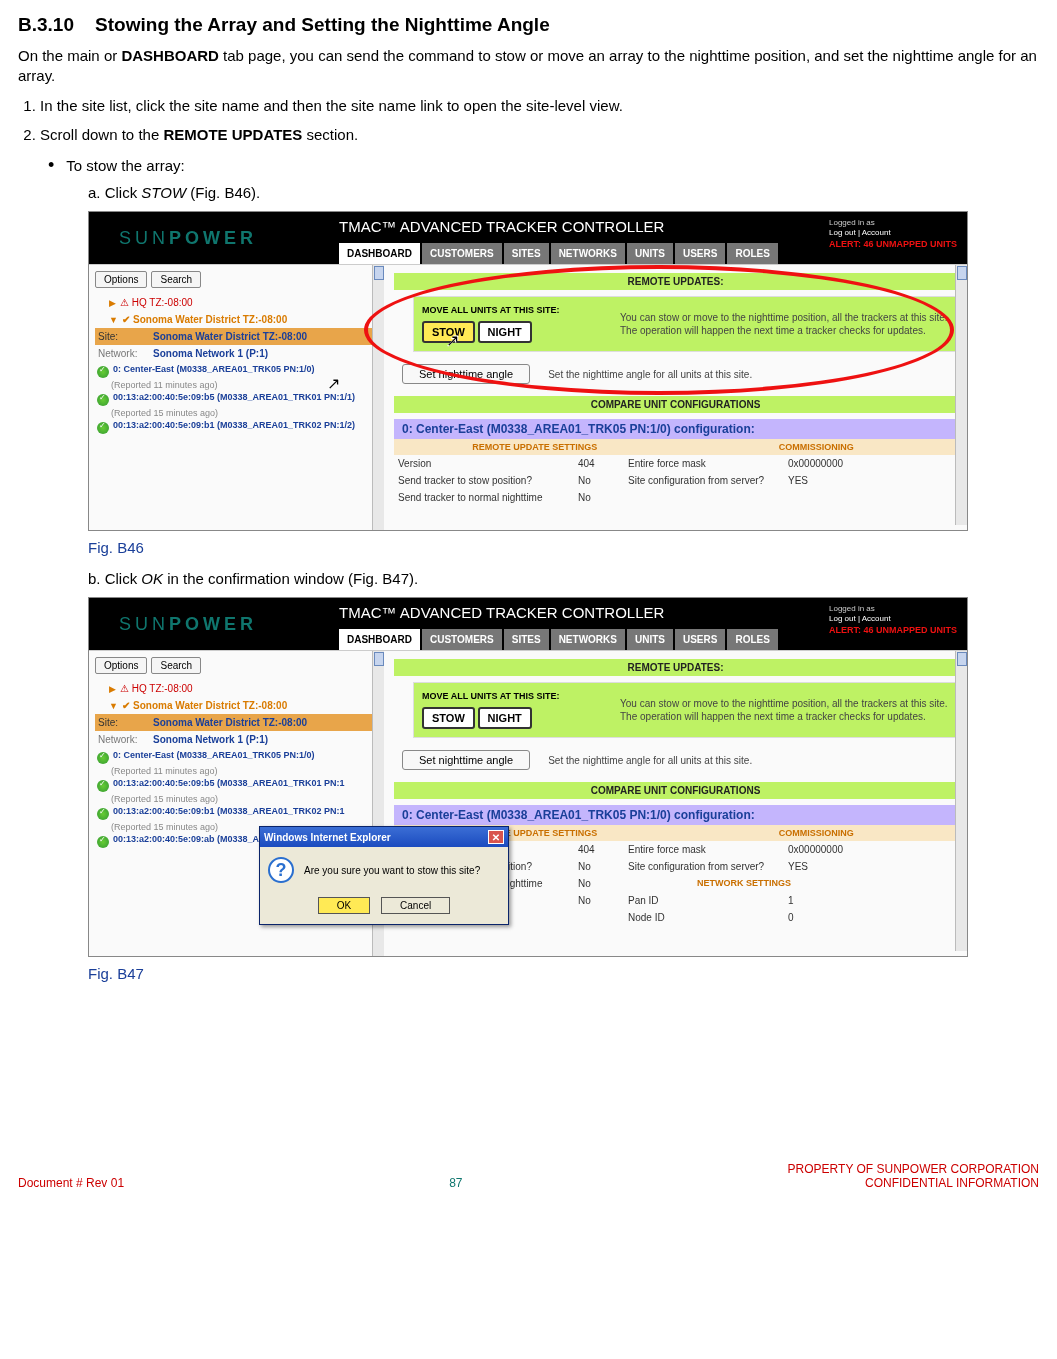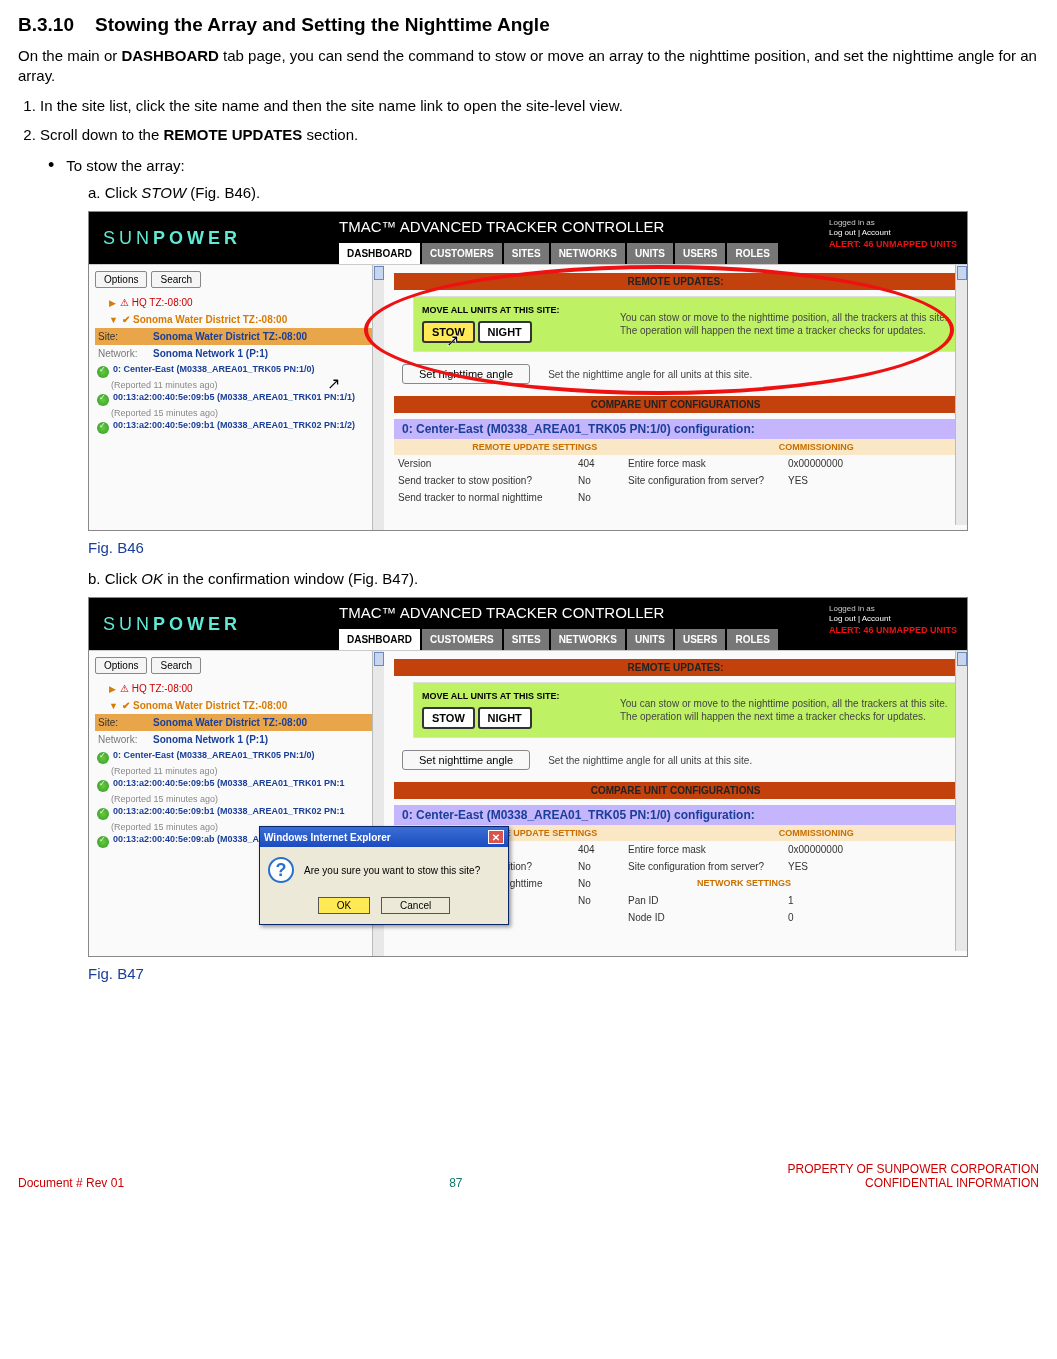--- a/index.html
+++ b/index.html
@@ -10,21 +10,21 @@
   ol.main-list > li { margin-bottom: 12px; }
   .bullet-row { margin-left: 30px; margin-bottom: 8px; }
   .bullet-row::before { content: "•"; font-size: 18px; margin-right: 12px; }
   .sub-step { margin-left: 70px; margin-bottom: 10px; }
   .italic { font-style: italic; }
   .bold { font-weight: bold; }
   .fig-caption { color: #1a3f99; margin: 8px 0 14px 70px; font-size: 15px; }
   .screenshot { width: 880px; margin-left: 70px; border: 1px solid #888; background: #fff; position: relative; overflow: hidden; }
   
   .topbar { background: #000; height: 52px; display: flex; align-items: center; position: relative; }
-  .logo { color: #5eead4; font-size: 18px; letter-spacing: 4px; font-weight: 300; margin-left: 14px; }
+  .logo { color: #0f766e; font-size: 18px; letter-spacing: 4px; font-weight: 300; margin-left: 30px; }
   .logo b { font-weight: 700; }
   .tmac-line { color: #fff; font-size: 15px; position: absolute; left: 250px; top: 6px; }
   .nav-tabs { position: absolute; left: 250px; bottom: 0; display: flex; }
   .nav-tab { font-size: 10px; font-weight: bold; color: #fff; background: #777; padding: 5px 8px; margin-right: 2px; }
   .nav-tab.active { background: #fff; color: #000; }
   .top-right { position: absolute; right: 10px; top: 6px; text-align: left; font-size: 8px; line-height: 1.3; }
   .tr-line1 { color: #ccc; }
   .tr-line2 { color: #fff; }
   .tr-alert { color: #e11; font-size: 9px; font-weight: bold; }
   
@@ -41,21 +41,21 @@
   .row-val { color: #1a3f99; font-weight: bold; flex: 1; }
   .row-plain { padding: 3px; display: flex; font-size: 10px; justify-content: center; }
   .unit-item { display: flex; align-items: flex-start; gap: 4px; padding: 2px 0 2px 2px; }
   .chk { width: 12px; height: 12px; border-radius: 50%; background: radial-gradient(#6c3,#393); flex-shrink: 0; margin-top: 2px; position: relative; }
   .chk::after { content: "✓"; color: #fff; font-size: 8px; position: absolute; left: 2px; top: -1px; }
   .unit-text { font-size: 9px; color: #1a3f99; font-weight: bold; line-height: 1.2; }
   .unit-sub { font-size: 9px; color: #888; margin-left: 16px; }
   .scroll-stub { position: absolute; right: 0; top: 0; width: 12px; height: 100%; background: #e8e8e8; border-left: 1px solid #bbb; }
   .scroll-thumb { width: 10px; height: 14px; background: #c7d5ee; border: 1px solid #6a8abd; margin: 1px auto; }
   .right-panel { flex: 1; padding: 8px 10px; position: relative; font-size: 10px; }
-  .section-bar { background: #c2410c; text-align: center; font-size: 10px; font-weight: bold; color: #222; padding: 3px 0; margin-bottom: 6px; }
+  .section-bar { background: #bef264; text-align: center; font-size: 10px; font-weight: bold; color: #222; padding: 3px 0; margin-bottom: 6px; }
   .move-block { border: 1px solid #ddd; background: #bef264; padding: 8px; display: flex; gap: 18px; margin-bottom: 8px; margin-left: 19px; }
   .move-left { width: 180px; }
   .move-label { font-size: 9px; font-weight: bold; margin-bottom: 6px; }
   .btn-box { display: inline-block; border: 2px solid #333; border-radius: 3px; background: #fff; padding: 3px 8px; font-size: 11px; font-weight: bold; }
   .btn-hl { background: #ffea55; }
   .move-right { flex: 1; color: #444; font-size: 10px; line-height: 1.3; padding-top: 6px; }
   .angle-row { display: flex; gap: 18px; align-items: center; padding: 4px 8px 4px 8px; }
   .angle-btn { border: 1px solid #888; border-radius: 3px; background: #f8f8f8; padding: 3px 16px; font-size: 11px; }
   .cmp-head { background: #c4b5fd; color: #1a3f99; font-weight: bold; font-size: 12px; padding: 3px 8px; }
   .cmp-sub { display: flex; text-align: center; font-size: 9px; }

